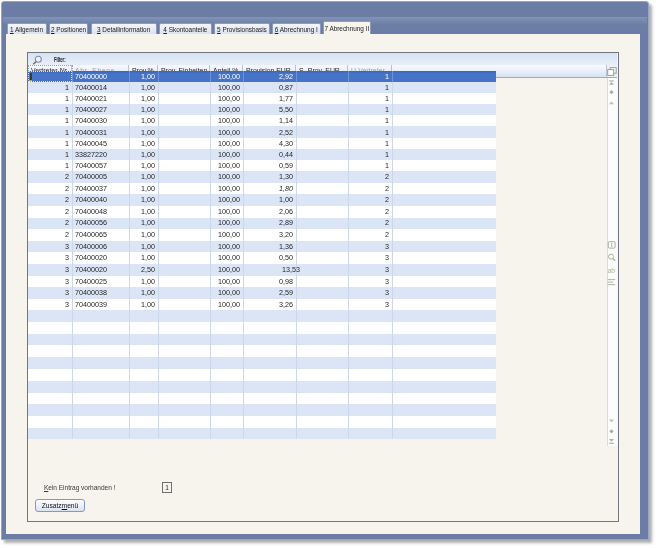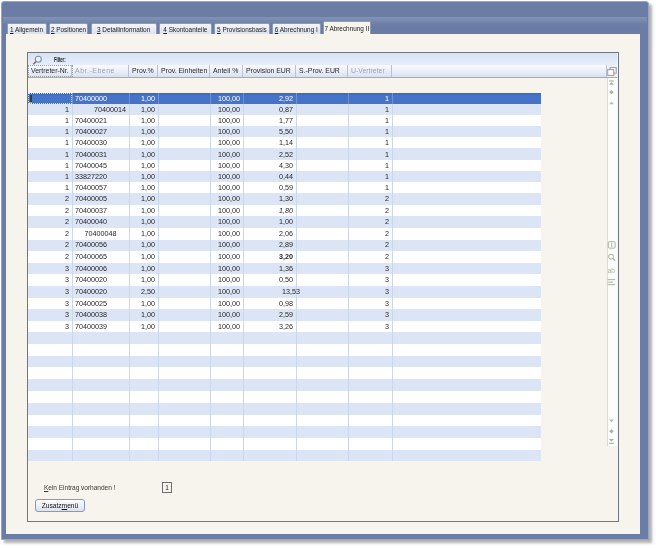--- a/index.html
+++ b/index.html
@@ -21,21 +21,21 @@
 #filter{position:absolute;left:28px;top:53px;width:589px;height:12px;
   background:linear-gradient(#d6e2f3,#e7eefa);}
 #filtertext{position:absolute;left:53.5px;top:55.5px;font-size:7px;color:#222;font-weight:bold;transform:scaleX(.62);transform-origin:0 0;letter-spacing:-.1px;}
 #header{position:absolute;left:28px;top:65px;width:578.5px;height:12.5px;
   background:linear-gradient(#f8fafd,#e9eff8 55%,#d7e1f1);border-bottom:1px solid #a4abb6;}
 .hc{position:absolute;top:0;height:100%;font-size:6.9px;color:#26262a;line-height:12.5px;
   border-right:1px solid #bac1d1;padding:0 3px;white-space:nowrap;overflow:hidden;}
 .hc.g{color:#9aa2ae;}
 #hdrstrip{position:absolute;left:606.5px;top:65px;width:10.5px;height:12.5px;
   background:#eef0f4;border-bottom:1px solid #a4abb6;}
-#rows{position:absolute;left:28px;top:93px;width:513px;height:368.3px;}
+#rows{position:absolute;left:28px;top:71px;width:468px;height:368.3px;}
 #dataz{position:absolute;left:0;top:0;width:100%;height:99.89999999999999px;
   background:repeating-linear-gradient(#fff 0,#fff 11.1px,#dbe5f5 11.1px,#dbe5f5 22.2px);}
 #dataz2{position:absolute;left:0;top:99.89999999999999px;width:100%;height:139.56px;
   background:repeating-linear-gradient(#dbe5f5 0,#dbe5f5 11.63px,#fff 11.63px,#fff 23.26px);}
 #emptyz{position:absolute;left:0;top:239.45999999999998px;width:100%;height:128.84000000000003px;
   background:repeating-linear-gradient(#dbe5f5 0,#dbe5f5 11.8px,#fff 11.8px,#fff 23.6px);}
 .vline{position:absolute;top:0;width:1px;height:100%;background:#ccd7ea;}
 .row{position:absolute;left:0;width:100%;height:11.63px;}
 .cell{position:absolute;top:0;height:100%;font-size:7.2px;color:#1f1f1f;line-height:11.6px;
   padding:0 3px;white-space:nowrap;}
@@ -116,21 +116,21 @@
       <div style="position:absolute;left:1.4px;top:8.5px;width:3px;height:2.2px;background:#b0b72e;"></div>
       <div class="cell " style="left:44px;width:57px;">70400000</div>
       <div class="cell r" style="left:101px;width:29px;">1,00</div>
       <div class="cell r" style="left:182px;width:33px;">100,00</div>
       <div class="cell r" style="left:215px;width:53px;">2,92</div>
       <div class="cell r" style="left:320px;width:44px;">1</div>
       <div id="selfocus"></div>
     </div>
     <div class="row" style="top:11.1px;">
       <div class="cell r" style="left:0px;width:44px;">1</div>
-      <div class="cell " style="left:44px;width:57px;text-align:right;">70400014</div>
+      <div class="cell " style="left:44px;width:57px;">70400014</div>
       <div class="cell r" style="left:101px;width:29px;">1,00</div>
       <div class="cell r" style="left:182px;width:33px;">100,00</div>
       <div class="cell r" style="left:215px;width:53px;">0,87</div>
       <div class="cell r" style="left:320px;width:44px;">1</div>
     </div>
     <div class="row" style="top:22.2px;">
       <div class="cell r" style="left:0px;width:44px;">1</div>
       <div class="cell " style="left:44px;width:57px;">70400021</div>
       <div class="cell r" style="left:101px;width:29px;">1,00</div>
       <div class="cell r" style="left:182px;width:33px;">100,00</div>
@@ -204,40 +204,40 @@
     <div class="row" style="top:123.16px;">
       <div class="cell r" style="left:0px;width:44px;">2</div>
       <div class="cell " style="left:44px;width:57px;">70400040</div>
       <div class="cell r" style="left:101px;width:29px;">1,00</div>
       <div class="cell r" style="left:182px;width:33px;">100,00</div>
       <div class="cell r" style="left:215px;width:53px;">1,00</div>
       <div class="cell r" style="left:320px;width:44px;">2</div>
     </div>
     <div class="row" style="top:134.79px;">
       <div class="cell r" style="left:0px;width:44px;">2</div>
-      <div class="cell " style="left:44px;width:57px;text-align:center;">70400048</div>
+      <div class="cell " style="left:44px;width:57px;">70400048</div>
       <div class="cell r" style="left:101px;width:29px;">1,00</div>
       <div class="cell r" style="left:182px;width:33px;">100,00</div>
       <div class="cell r" style="left:215px;width:53px;">2,06</div>
       <div class="cell r" style="left:320px;width:44px;">2</div>
     </div>
     <div class="row" style="top:146.42px;">
       <div class="cell r" style="left:0px;width:44px;">2</div>
       <div class="cell " style="left:44px;width:57px;">70400056</div>
       <div class="cell r" style="left:101px;width:29px;">1,00</div>
       <div class="cell r" style="left:182px;width:33px;">100,00</div>
       <div class="cell r" style="left:215px;width:53px;">2,89</div>
       <div class="cell r" style="left:320px;width:44px;">2</div>
     </div>
     <div class="row" style="top:158.05px;">
       <div class="cell r" style="left:0px;width:44px;">2</div>
       <div class="cell " style="left:44px;width:57px;">70400065</div>
       <div class="cell r" style="left:101px;width:29px;">1,00</div>
       <div class="cell r" style="left:182px;width:33px;">100,00</div>
-      <div class="cell r" style="left:215px;width:53px;font-weight:bold;">3,20</div>
+      <div class="cell r" style="left:215px;width:53px;">3,20</div>
       <div class="cell r" style="left:320px;width:44px;">2</div>
     </div>
     <div class="row" style="top:169.68px;">
       <div class="cell r" style="left:0px;width:44px;">3</div>
       <div class="cell " style="left:44px;width:57px;">70400006</div>
       <div class="cell r" style="left:101px;width:29px;">1,00</div>
       <div class="cell r" style="left:182px;width:33px;">100,00</div>
       <div class="cell r" style="left:215px;width:53px;">1,36</div>
       <div class="cell r" style="left:320px;width:44px;">3</div>
     </div>

